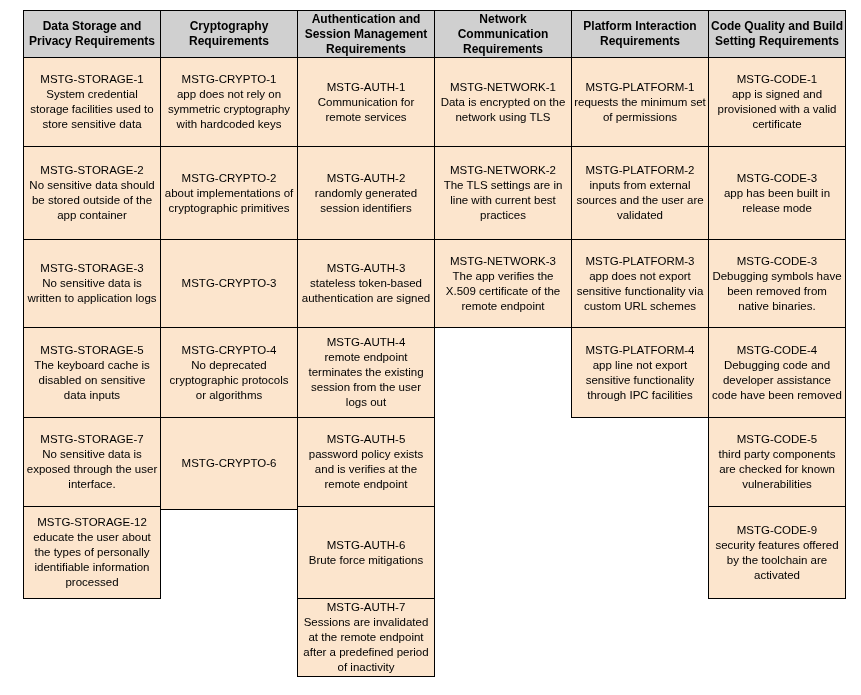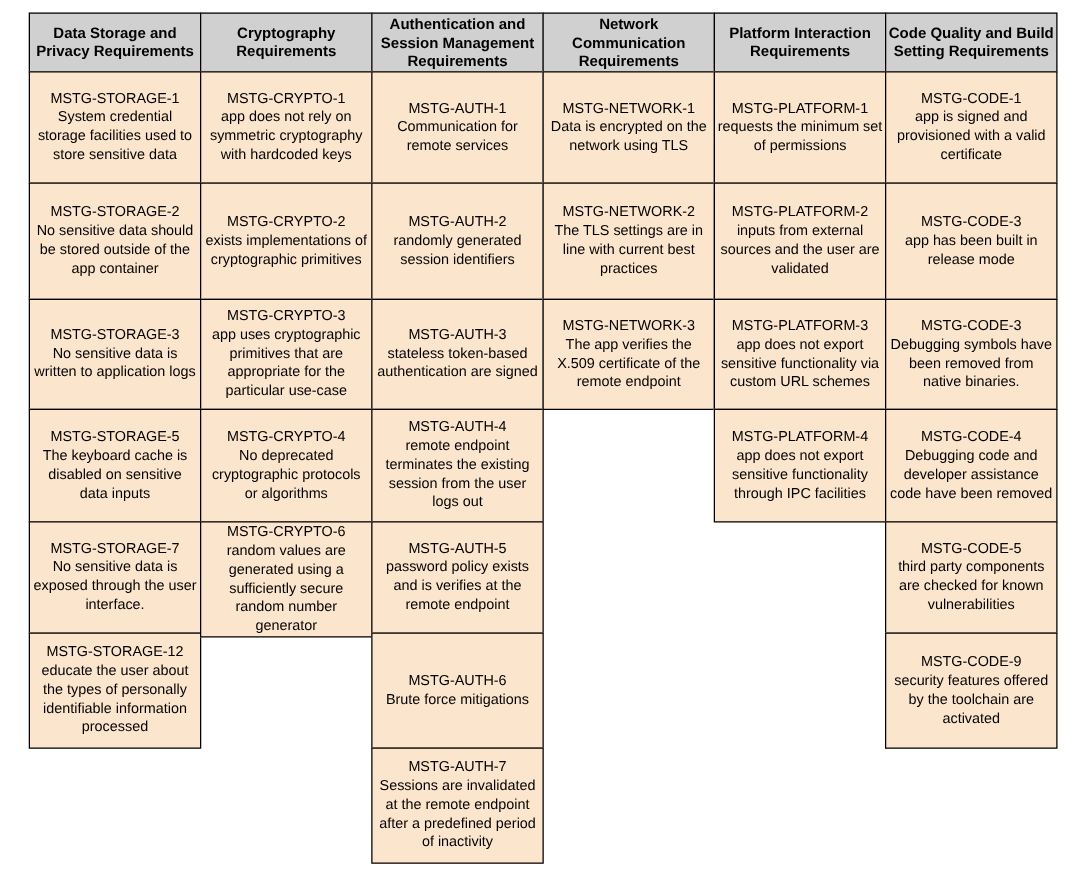--- a/index.html
+++ b/index.html
@@ -47,21 +47,21 @@
     font-size: 12px;
     line-height: 15px;
     height: 48px;
   }
   .r1 { height: 90px; }
   .r2 { height: 94px; }
   .r3 { height: 89px; }
   .r4 { height: 91px; }
   .r5 { height: 90px; }
   .r6 { height: 93px; }
-  .r7 { height: 93px; }
+  .r7 { height: 79px; }
   .cid, .cdesc {
     font-size: 11.5px;
     line-height: 15px;
   }
 </style>
 </head>
 <body>
 
 <div class="page">
   <div class="board">
@@ -99,33 +99,31 @@
     <div class="col">
       <div class="cell hdr">
           <div class="chdr">Cryptography Requirements</div>
         </div>
       <div class="cell r1">
         <div class="cid">MSTG-CRYPTO-1</div>
         <div class="cdesc">app does not rely on symmetric cryptography with hardcoded keys</div>
       </div>
       <div class="cell r2">
         <div class="cid">MSTG-CRYPTO-2</div>
-        <div class="cdesc">exists implementations of cryptographic primitives</div>
+        <div class="cdesc">about implementations of cryptographic primitives</div>
       </div>
       <div class="cell r3">
         <div class="cid">MSTG-CRYPTO-3</div>
-        <div class="cdesc">app uses cryptographic primitives that are appropriate for the particular use-case</div>
       </div>
       <div class="cell r4">
         <div class="cid">MSTG-CRYPTO-4</div>
         <div class="cdesc">No deprecated cryptographic protocols or algorithms</div>
       </div>
       <div class="cell r6">
         <div class="cid">MSTG-CRYPTO-6</div>
-        <div class="cdesc">random values are generated using a sufficiently secure random number generator</div>
       </div>
     </div>
 
     <div class="col">
       <div class="cell hdr">
           <div class="chdr">Authentication and Session Management Requirements</div>
         </div>
       <div class="cell r1">
         <div class="cid">MSTG-AUTH-1</div>
         <div class="cdesc">Communication for remote services</div>
@@ -185,21 +183,21 @@
       <div class="cell r2">
         <div class="cid">MSTG-PLATFORM-2</div>
         <div class="cdesc">inputs from external sources and the user are validated</div>
       </div>
       <div class="cell r3">
         <div class="cid">MSTG-PLATFORM-3</div>
         <div class="cdesc">app does not export sensitive functionality via custom URL schemes</div>
       </div>
       <div class="cell r4">
         <div class="cid">MSTG-PLATFORM-4</div>
-        <div class="cdesc">app does not export sensitive functionality through IPC facilities</div>
+        <div class="cdesc">app line not export sensitive functionality through IPC facilities</div>
       </div>
     </div>
 
     <div class="col">
       <div class="cell hdr">
           <div class="chdr">Code Quality and Build Setting Requirements</div>
         </div>
       <div class="cell r1">
         <div class="cid">MSTG-CODE-1</div>
         <div class="cdesc">app is signed and provisioned with a valid certificate</div>

